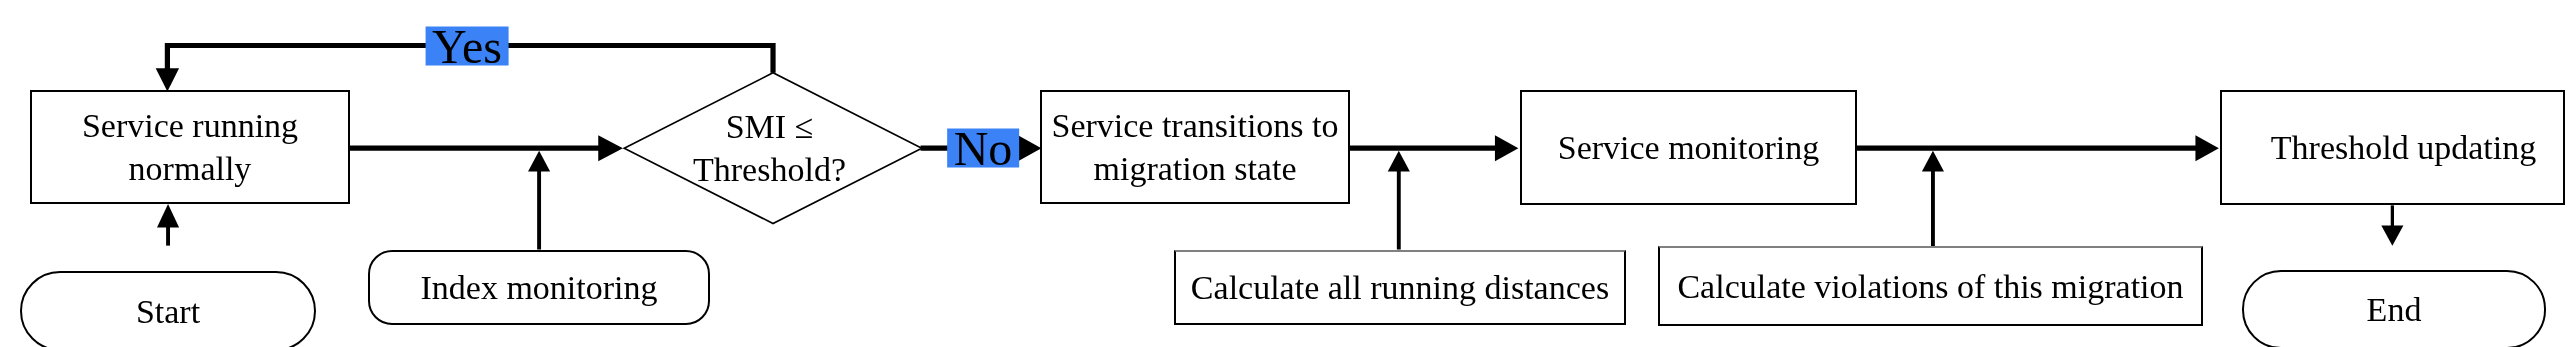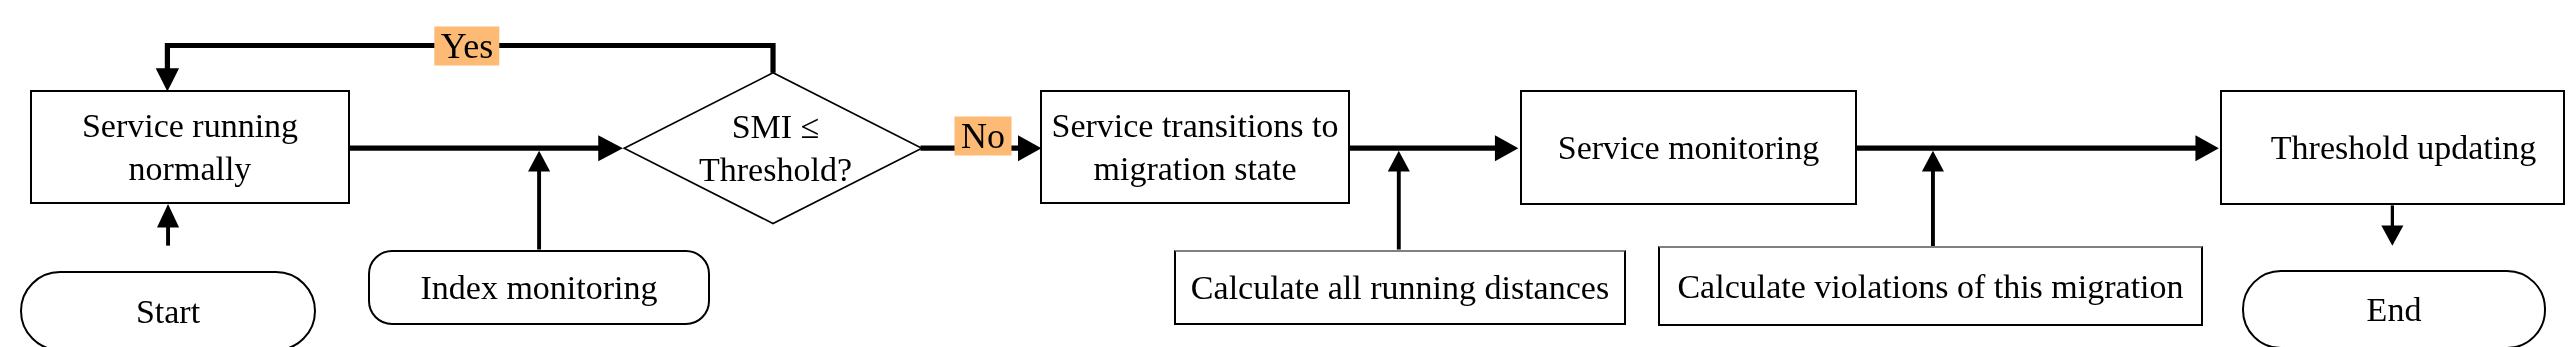--- a/index.html
+++ b/index.html
@@ -45,35 +45,35 @@
     display: block;
   }
   .wrap2 .label {
     max-width: 296px;
   }
   
   .diamond-text {
     position: absolute;
     display: flex;
     align-items: center;
-    justify-content: flex-end;
+    justify-content: flex-start;
     text-align: center;
     font-size: 34px;
     line-height: 43px;
     z-index: 2;
     background: transparent;
   }
   .diamond-text .label { max-width: 189px; }
   
   .edge-label {
     position: absolute;
     transform: translate(-50%, -50%);
-    background: #fdba74;
+    background: #3b82f6;
     padding: 0 6.5px;
-    font-size: 36px;
+    font-size: 48px;
     line-height: 39px;
     z-index: 3;
     white-space: nowrap;
   }
 </style>
 </head>
 <body>
 
 <div id="canvas">
 
@@ -169,16 +169,16 @@
   <div class="node single" style="left:2220px; top:90px; width:345px; height:115px;padding-left:22px;">
     <span class="label">Threshold updating</span>
   </div>
 
   <div class="node terminator" style="left:2242px; top:245px; width:304px; height:79px; border-radius:39px;text-align:right;">
     <span class="label">End</span>
   </div>
 
   <div class="edge-label" style="left:467px; top:46px;">Yes</div>
 
-  <div class="edge-label" style="left:983px; top:136px;">No</div>
+  <div class="edge-label" style="left:983px; top:148px;">No</div>
 
 </div>
 
 
 </body></html>

